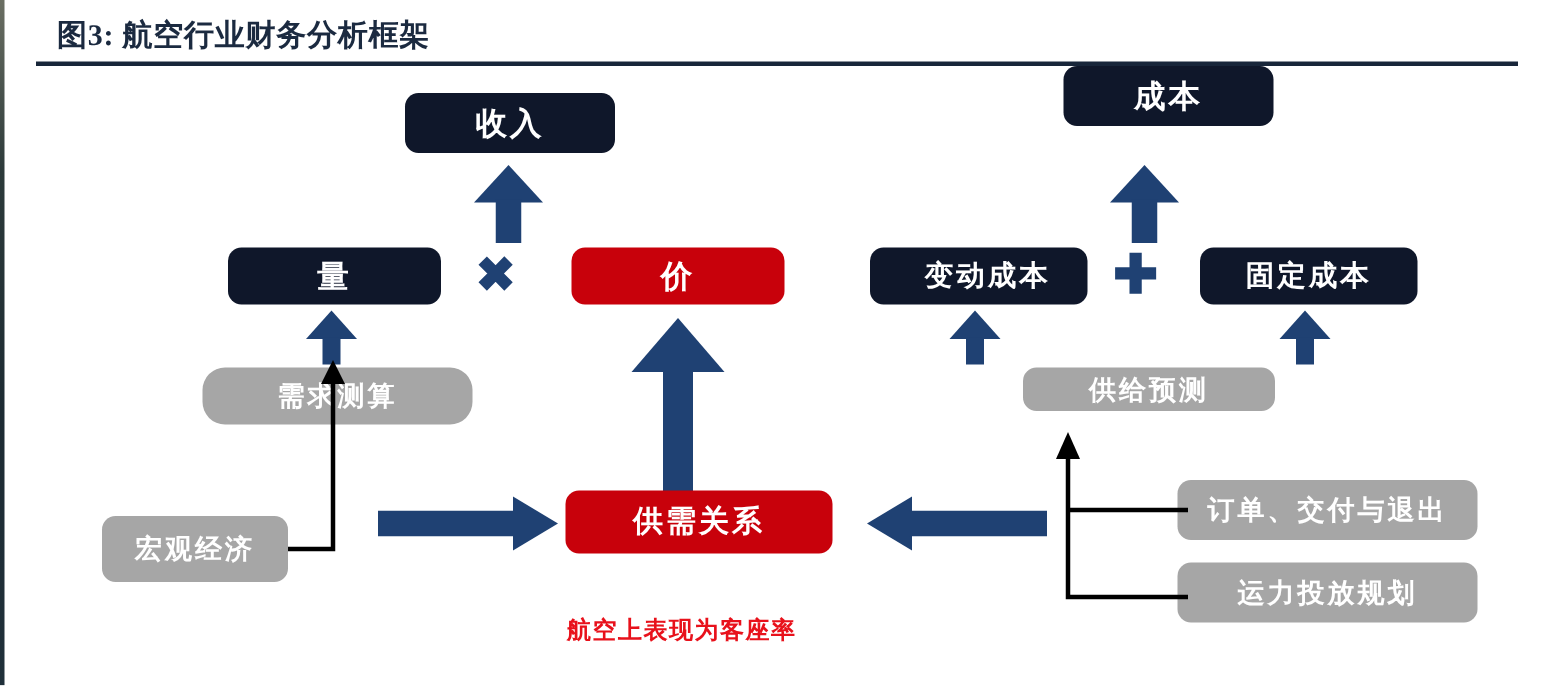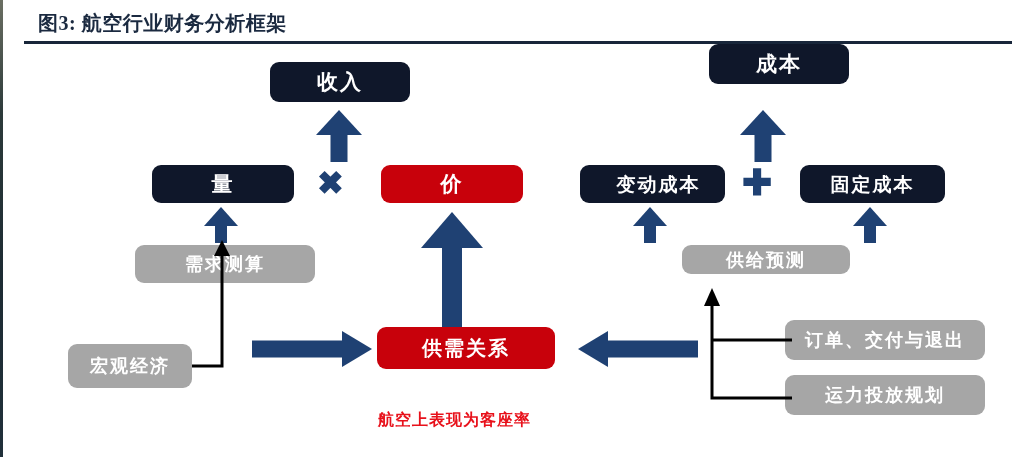--- a/index.html
+++ b/index.html
@@ -221,21 +221,21 @@
   <div class="arrow-up" style="left:633px; top:207px; width:34px; height:36px;">
     <div class="head" style="border-left-width:17px; border-right-width:17px; border-bottom-width:19px;"></div>
     <div class="shaft" style="width:12px; height:18px;"></div>
   </div>
 
   <div class="arrow-up" style="left:853px; top:207px; width:34px; height:36px;">
     <div class="head" style="border-left-width:17px; border-right-width:17px; border-bottom-width:19px;"></div>
     <div class="shaft" style="width:12px; height:18px;"></div>
   </div>
 
-  <div class="node gray" style="left:135px; top:245px; width:180px; height:38px; font-size:18px;">
+  <div class="node gray" style="left:135px; top:245px; width:180px; height:38px; font-size:18px;border-radius:15px;">
     <span>需求测算</span>
   </div>
 
   <div class="node gray" style="left:682px; top:245px; width:168px; height:29px; font-size:18px;">
     <span>供给预测</span>
   </div>
 
   <div class="arrow-up" style="left:421px; top:212px; width:62px; height:116px;">
     <div class="head" style="border-left-width:31px; border-right-width:31px; border-bottom-width:36px;"></div>
     <div class="shaft" style="width:20px; height:80px;"></div>

